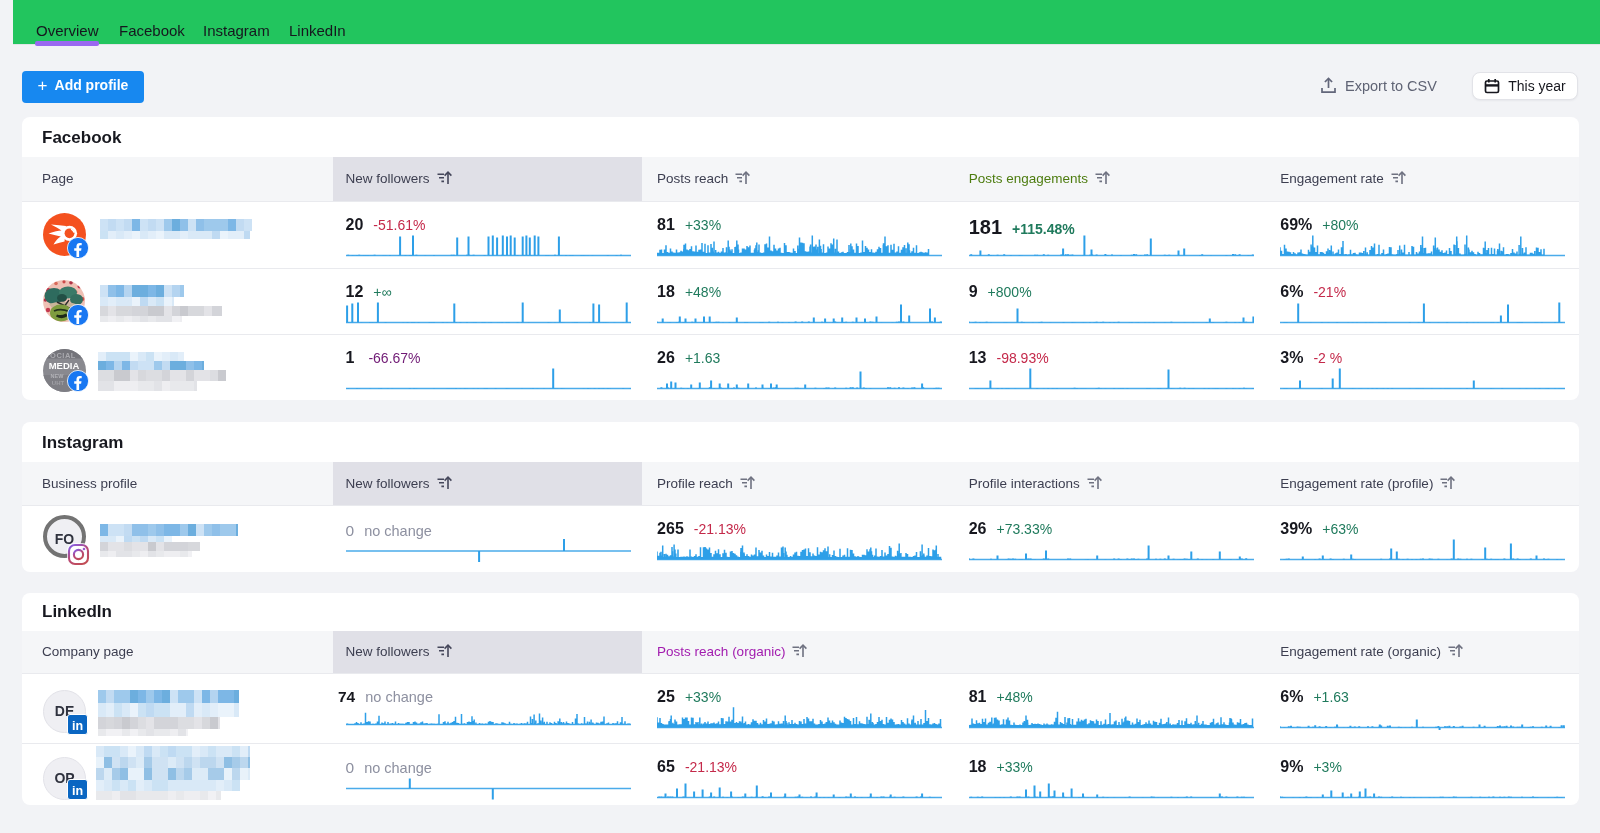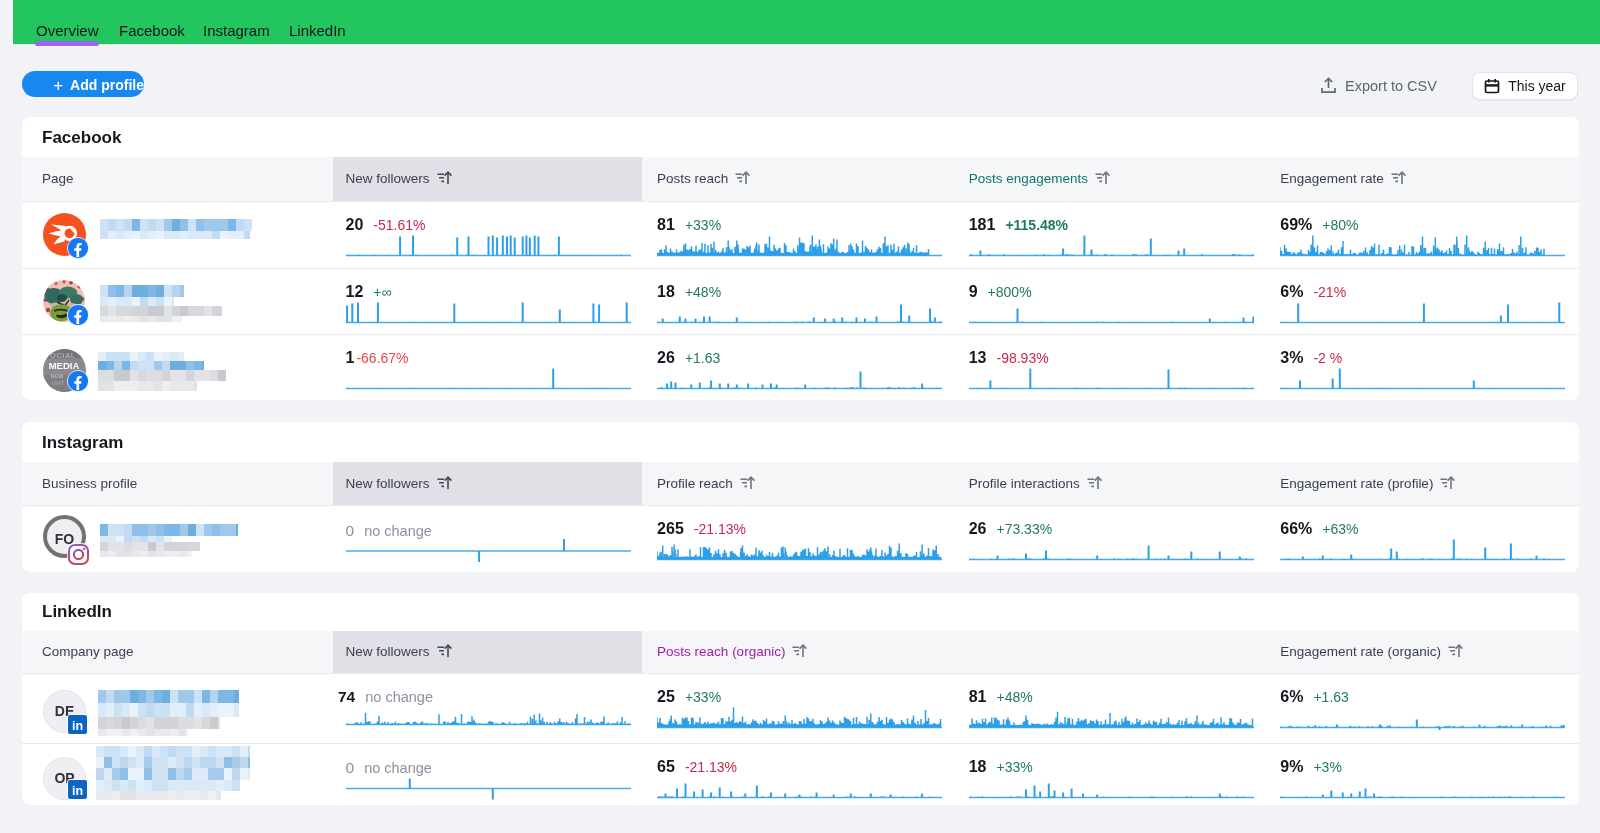--- a/index.html
+++ b/index.html
@@ -4,21 +4,21 @@
 body { font-family:"Liberation Sans", sans-serif; background:#f2f3f6; width:1600px; height:833px; position:relative; overflow:hidden; }
 </style></head>
 <body>
 <div style="position:absolute;left:13px;top:0;width:1600px;height:45px;background:#22c55e;border-bottom:1px solid #e3e4e8">
     <div style="position:absolute;left:23px;top:22px;font-size:15px;color:#16171e">Overview</div>
     <div style="position:absolute;left:106px;top:22px;font-size:15px;color:#16171e">Facebook</div>
     <div style="position:absolute;left:190px;top:22px;font-size:15px;color:#16171e">Instagram</div>
     <div style="position:absolute;left:276px;top:22px;font-size:15px;color:#16171e">LinkedIn</div>
     <div style="position:absolute;left:22px;top:41px;width:64px;height:4.5px;background:#9a68f0;border-radius:2px"></div>
   </div>
-<div style="position:absolute;left:22px;top:71px;width:122px;height:26px;background:#1788f0;border-radius:13px;color:#fff;text-align:right;line-height:29px;font-size:14px;font-weight:bold"><span style="font-weight:400;font-size:17px;vertical-align:-1px;margin-right:7px">+</span>Add profile</div>
+<div style="position:absolute;left:22px;top:71px;width:122px;height:32px;background:#1788f0;border-radius:4px;color:#fff;text-align:center;line-height:29px;font-size:14px;font-weight:bold"><span style="font-weight:400;font-size:17px;vertical-align:-1px;margin-right:7px">+</span>Add profile</div>
 <div style="position:absolute;left:1320px;top:77px;font-size:14.5px;color:#5f6374"><svg width="17" height="17" viewBox="0 0 17 17" style="margin-right:8px;vertical-align:-3px">
       <g stroke="#62667a" stroke-width="1.7" fill="none">
         <path d="M8.5 11 V1.8"></path>
         <path d="M4.9 5 L8.5 1.4 L12.1 5"></path>
         <path d="M2 11 V15.2 H15 V11"></path>
       </g>
     </svg>Export to CSV</div>
 <div style="position:absolute;left:1472px;top:72px;width:106px;height:28px;background:#fff;border:1px solid #e2e3e8;border-radius:8px;box-sizing:border-box;text-align:center;line-height:26px;font-size:14px;color:#16171e;box-shadow:0 1px 2px rgba(20,20,40,0.05)"><svg width="16" height="16" viewBox="0 0 16 16" style="margin-right:8px;vertical-align:-3px">
       <g stroke="#16171e" stroke-width="1.7" fill="none">
         <rect x="1.5" y="3" width="13" height="11.5" rx="1.5"></rect>
@@ -42,21 +42,21 @@
       </svg></div>
     <div style="position:absolute;left:635.1px;top:40px;height:44px;line-height:44px;font-size:13.5px;color:#3c3e50;white-space:nowrap">Posts reach<svg width="15" height="14" viewBox="0 0 15 14" style="margin-left:7px;vertical-align:-2px">
         <g stroke="#6e7180" stroke-width="1.6" fill="none">
           <path d="M0.5 3.2 H7"></path>
           <path d="M2 6.8 H7"></path>
           <path d="M4.4 10.4 H7"></path>
           <path d="M11 13 V1.6"></path>
           <path d="M7.6 4.6 L11 1.2 L14.4 4.6"></path>
         </g>
       </svg></div>
-    <div style="position:absolute;left:946.7px;top:40px;height:44px;line-height:44px;font-size:13.5px;color:#0f766e;white-space:nowrap">Posts engagements<svg width="15" height="14" viewBox="0 0 15 14" style="margin-left:7px;vertical-align:-2px">
+    <div style="position:absolute;left:946.7px;top:40px;height:44px;line-height:44px;font-size:13.5px;color:#4d7c0f;white-space:nowrap">Posts engagements<svg width="15" height="14" viewBox="0 0 15 14" style="margin-left:7px;vertical-align:-2px">
         <g stroke="#6e7180" stroke-width="1.6" fill="none">
           <path d="M0.5 3.2 H7"></path>
           <path d="M2 6.8 H7"></path>
           <path d="M4.4 10.4 H7"></path>
           <path d="M11 13 V1.6"></path>
           <path d="M7.6 4.6 L11 1.2 L14.4 4.6"></path>
         </g>
       </svg></div>
     <div style="position:absolute;left:1258.3px;top:40px;height:44px;line-height:44px;font-size:13.5px;color:#3c3e50;white-space:nowrap">Engagement rate<svg width="15" height="14" viewBox="0 0 15 14" style="margin-left:7px;vertical-align:-2px">
         <g stroke="#6e7180" stroke-width="1.6" fill="none">
@@ -124,21 +124,21 @@
     <div style="position:absolute;left:323.5px;top:99px;white-space:nowrap"><span style="font-weight:bold;font-size:16px;color:#17181f">20</span><span style="margin-left:10px;color:#c4294a;font-size:14px;">-51.61%</span></div>
     <div style="position:absolute;left:323.5px;top:117px;width:285px;height:24px"><svg width="285" height="24" viewBox="0 0 285 24">
         <path d="M0 21.5 H285" stroke="#4aabea" stroke-width="1.4" fill="none"></path>
         <path d="M2.2 21.5V20.7M6.6 21.5V21.0M8.8 21.5V21.3M11.0 21.5V20.9M13.2 21.5V20.7M15.4 21.5V21.3M17.6 21.5V20.9M19.8 21.5V21.1M22.0 21.5V21.0M24.2 21.5V21.3M26.4 21.5V21.3M28.6 21.5V20.8M37.4 21.5V21.2M39.6 21.5V21.2M44.0 21.5V21.1M48.4 21.5V21.5M52.8 21.5V21.0M55.0 21.5V21.5M57.2 21.5V21.4M59.4 21.5V21.0M63.8 21.5V21.0M66.0 21.5V21.1M70.4 21.5V20.8M77.0 21.5V21.4M79.2 21.5V21.2M88.0 21.5V20.9M96.8 21.5V21.4M105.6 21.5V20.8M107.8 21.5V20.7M112.2 21.5V21.4M118.8 21.5V21.5M121.0 21.5V20.8M123.2 21.5V20.8M125.4 21.5V21.3M127.6 21.5V20.7M132.0 21.5V21.4M138.6 21.5V21.0M143.0 21.5V21.0M147.4 21.5V21.3M156.2 21.5V20.8M158.4 21.5V21.0M162.8 21.5V21.5M165.0 21.5V21.4M167.2 21.5V21.4M169.4 21.5V21.2M171.6 21.5V21.0M178.2 21.5V21.0M182.6 21.5V21.1M184.8 21.5V21.0M189.2 21.5V21.2M191.4 21.5V21.3M193.6 21.5V21.5M200.2 21.5V21.0M202.4 21.5V20.9M209.0 21.5V20.7M213.4 21.5V21.2M215.6 21.5V21.3M220.0 21.5V20.9M224.4 21.5V20.9M226.6 21.5V21.0M235.4 21.5V20.9M237.6 21.5V20.9M239.8 21.5V21.3M242.0 21.5V21.3M246.4 21.5V21.3M248.6 21.5V21.4M259.6 21.5V21.5M261.8 21.5V21.1M270.6 21.5V21.0M275.0 21.5V20.8M281.6 21.5V21.4M283.8 21.5V21.5M54.1 21.5V2.5M67.0 21.5V1.5M111.2 21.5V3.5M122.5 21.5V2.5M142.5 21.5V2.5M146.8 21.5V1.5M151.1 21.5V3.5M156.8 21.5V1.5M161.0 21.5V2.5M164.7 21.5V1.5M168.7 21.5V3.5M176.7 21.5V2.5M180.4 21.5V1.5M183.8 21.5V3.5M188.7 21.5V1.5M192.4 21.5V2.5M212.9 21.5V2.5" stroke="#2d9fe8" stroke-width="2" fill="none"></path>
       </svg></div>
     <div style="position:absolute;left:635.1px;top:99px;white-space:nowrap"><span style="font-weight:bold;font-size:16px;color:#17181f">81</span><span style="margin-left:10px;color:#1f7a5c;font-size:14px;">+33%</span></div>
     <div style="position:absolute;left:635.1px;top:117px;width:285px;height:24px"><svg width="285" height="24" viewBox="0 0 285 24">
         <path d="M0 21.5 H285" stroke="#4aabea" stroke-width="1.4" fill="none"></path>
         <path d="M0.0 21.5V18.8M1.5 21.5V18.8M3.0 21.5V15.8M4.5 21.5V15.6M6.0 21.5V18.9M7.5 21.5V15.6M9.0 21.5V11.3M10.5 21.5V17.9M12.0 21.5V18.8M13.5 21.5V14.6M15.0 21.5V17.4M16.5 21.5V18.6M18.0 21.5V18.8M19.5 21.5V15.5M21.0 21.5V18.5M22.5 21.5V18.2M24.0 21.5V16.8M25.5 21.5V17.5M27.0 21.5V10.7M28.5 21.5V18.7M30.0 21.5V15.5M31.5 21.5V16.3M33.0 21.5V14.9M34.5 21.5V12.3M36.0 21.5V17.2M37.5 21.5V17.4M39.0 21.5V11.5M40.5 21.5V17.8M42.0 21.5V15.8M43.5 21.5V15.6M45.0 21.5V9.1M46.5 21.5V17.8M48.0 21.5V9.8M49.5 21.5V18.9M51.0 21.5V11.2M52.5 21.5V18.5M54.0 21.5V9.9M55.5 21.5V17.4M57.0 21.5V18.6M58.5 21.5V18.8M60.0 21.5V18.6M61.5 21.5V17.8M63.0 21.5V18.8M64.5 21.5V17.6M66.0 21.5V14.0M67.5 21.5V18.6M69.0 21.5V18.3M70.5 21.5V18.7M72.0 21.5V12.7M73.5 21.5V17.3M75.0 21.5V15.3M76.5 21.5V18.9M78.0 21.5V13.0M79.5 21.5V12.1M81.0 21.5V10.4M82.5 21.5V18.9M84.0 21.5V18.6M85.5 21.5V14.5M87.0 21.5V14.4M88.5 21.5V15.4M90.0 21.5V12.1M91.5 21.5V13.2M93.0 21.5V11.5M94.5 21.5V18.7M96.0 21.5V18.8M97.5 21.5V15.8M99.0 21.5V11.3M100.5 21.5V18.1M102.0 21.5V10.5M103.5 21.5V18.5M105.0 21.5V18.9M106.5 21.5V18.4M108.0 21.5V10.3M109.5 21.5V9.6M111.0 21.5V13.6M112.5 21.5V2.5M114.0 21.5V16.4M115.5 21.5V17.2M117.0 21.5V10.8M118.5 21.5V14.5M120.0 21.5V16.4M121.5 21.5V14.6M123.0 21.5V13.7M124.5 21.5V18.7M126.0 21.5V18.9M127.5 21.5V9.0M129.0 21.5V11.2M130.5 21.5V18.1M132.0 21.5V18.0M133.5 21.5V18.6M135.0 21.5V18.7M136.5 21.5V14.6M138.0 21.5V17.0M139.5 21.5V18.9M141.0 21.5V14.7M142.5 21.5V18.9M144.0 21.5V8.6M145.5 21.5V8.8M147.0 21.5V9.2M148.5 21.5V17.2M150.0 21.5V17.8M151.5 21.5V17.4M153.0 21.5V12.6M154.5 21.5V18.6M156.0 21.5V12.7M157.5 21.5V12.5M159.0 21.5V10.5M160.5 21.5V15.4M162.0 21.5V18.9M163.5 21.5V11.7M165.0 21.5V18.5M166.5 21.5V10.2M168.0 21.5V18.9M169.5 21.5V18.6M171.0 21.5V12.4M172.5 21.5V14.6M174.0 21.5V9.2M175.5 21.5V10.4M177.0 21.5V18.5M178.5 21.5V18.8M180.0 21.5V5.4M181.5 21.5V17.5M183.0 21.5V18.9M184.5 21.5V18.2M186.0 21.5V17.7M187.5 21.5V18.9M189.0 21.5V18.9M190.5 21.5V18.0M192.0 21.5V11.0M193.5 21.5V18.3M195.0 21.5V12.3M196.5 21.5V15.4M198.0 21.5V18.7M199.5 21.5V9.6M201.0 21.5V11.9M202.5 21.5V18.9M204.0 21.5V18.4M205.5 21.5V6.4M207.0 21.5V17.9M208.5 21.5V12.0M210.0 21.5V13.8M211.5 21.5V15.6M213.0 21.5V18.0M214.5 21.5V15.2M216.0 21.5V18.6M217.5 21.5V18.8M219.0 21.5V17.8M220.5 21.5V15.3M222.0 21.5V12.7M223.5 21.5V13.9M225.0 21.5V18.8M226.5 21.5V9.2M228.0 21.5V18.2M229.5 21.5V12.3M231.0 21.5V11.3M232.5 21.5V18.7M234.0 21.5V10.8M235.5 21.5V15.8M237.0 21.5V9.8M238.5 21.5V18.6M240.0 21.5V17.6M241.5 21.5V12.2M243.0 21.5V18.8M244.5 21.5V15.8M246.0 21.5V13.2M247.5 21.5V11.0M249.0 21.5V18.8M250.5 21.5V18.8M252.0 21.5V10.2M253.5 21.5V18.7M255.0 21.5V17.3M256.5 21.5V13.7M258.0 21.5V18.8M259.5 21.5V11.3M261.0 21.5V18.9M262.5 21.5V18.2M264.0 21.5V17.8M265.5 21.5V18.2M267.0 21.5V18.7M268.5 21.5V18.2M270.0 21.5V18.6M271.5 21.5V15.1M28.5 21.5V9.5M26.8 21.5V14.9M30.2 21.5V16.7M57.0 21.5V7.5M55.3 21.5V13.8M58.7 21.5V15.9M79.8 21.5V6.5M78.1 21.5V13.2M81.5 21.5V15.5M99.8 21.5V8.5M98.0 21.5V14.3M101.5 21.5V16.3M142.5 21.5V3.5M140.8 21.5V11.6M144.2 21.5V14.3M155.3 21.5V1.5M153.6 21.5V10.5M157.0 21.5V13.5M162.4 21.5V5.5M160.8 21.5V12.7M164.1 21.5V15.1M176.7 21.5V4.5M175.0 21.5V12.1M178.4 21.5V14.7M193.8 21.5V9.5M192.1 21.5V14.9M195.5 21.5V16.7M228.0 21.5V2.5M226.3 21.5V11.0M229.7 21.5V13.9M250.8 21.5V8.5M249.1 21.5V14.3M252.5 21.5V16.3M71.2 21.5V6.5M69.5 21.5V13.2M73.0 21.5V15.5" stroke="#2d9fe8" stroke-width="1.5" fill="none"></path>
       </svg></div>
-    <div style="position:absolute;left:946.7px;top:99px;white-space:nowrap"><span style="font-weight:bold;font-size:16px;color:#17181f">181</span><span style="margin-left:10px;color:#1f7a5c;font-size:14px;font-weight:bold;">+115.48%</span></div>
+    <div style="position:absolute;left:946.7px;top:99px;white-space:nowrap"><span style="font-weight:bold;font-size:20px;color:#17181f">181</span><span style="margin-left:10px;color:#1f7a5c;font-size:14px;font-weight:bold;">+115.48%</span></div>
     <div style="position:absolute;left:946.7px;top:117px;width:285px;height:24px"><svg width="285" height="24" viewBox="0 0 285 24">
         <path d="M0 21.5 H285" stroke="#4aabea" stroke-width="1.4" fill="none"></path>
         <path d="M2.2 21.5V20.3M6.6 21.5V21.4M11.0 21.5V20.9M17.6 21.5V21.4M19.8 21.5V20.2M22.0 21.5V21.1M24.2 21.5V21.3M28.6 21.5V20.8M35.2 21.5V20.2M41.8 21.5V20.9M50.6 21.5V21.1M52.8 21.5V21.2M66.0 21.5V20.7M68.2 21.5V20.8M70.4 21.5V21.3M74.8 21.5V20.2M79.2 21.5V20.7M92.4 21.5V20.6M96.8 21.5V20.2M99.0 21.5V20.3M101.2 21.5V20.8M103.4 21.5V20.5M114.4 21.5V20.9M121.0 21.5V20.7M123.2 21.5V20.6M127.6 21.5V20.4M136.4 21.5V20.0M138.6 21.5V20.9M143.0 21.5V20.5M151.8 21.5V21.0M156.2 21.5V21.5M162.8 21.5V20.8M165.0 21.5V20.1M167.2 21.5V20.3M171.6 21.5V21.1M176.0 21.5V20.5M178.2 21.5V20.2M180.4 21.5V21.3M195.8 21.5V20.7M198.0 21.5V21.0M200.2 21.5V20.8M206.8 21.5V21.5M215.6 21.5V21.4M231.0 21.5V21.1M233.2 21.5V20.3M242.0 21.5V21.2M257.4 21.5V21.0M264.0 21.5V20.0M266.2 21.5V20.3M268.4 21.5V21.1M270.6 21.5V20.2M279.4 21.5V20.9M281.6 21.5V21.2M283.8 21.5V20.5M11.4 21.5V16.5M94.1 21.5V14.5M115.4 21.5V1.5M122.5 21.5V15.5M181.8 21.5V4.5M209.5 21.5V16.5M215.2 21.5V14.5" stroke="#2d9fe8" stroke-width="2" fill="none"></path>
       </svg></div>
     <div style="position:absolute;left:1258.3px;top:99px;white-space:nowrap"><span style="font-weight:bold;font-size:16px;color:#17181f">69%</span><span style="margin-left:10px;color:#1f7a5c;font-size:14px;">+80%</span></div>
     <div style="position:absolute;left:1258.3px;top:117px;width:285px;height:24px"><svg width="285" height="24" viewBox="0 0 285 24">
         <path d="M0 21.5 H285" stroke="#4aabea" stroke-width="1.4" fill="none"></path>
         <path d="M0.0 21.5V13.2M1.5 21.5V16.7M3.0 21.5V19.9M4.5 21.5V10.7M6.0 21.5V14.4M7.5 21.5V17.6M9.0 21.5V17.7M10.5 21.5V18.3M12.0 21.5V20.0M13.5 21.5V17.9M15.0 21.5V19.2M16.5 21.5V20.2M18.0 21.5V18.4M19.5 21.5V18.2M21.0 21.5V15.4M22.5 21.5V19.5M24.0 21.5V19.9M25.5 21.5V20.3M27.0 21.5V20.5M28.5 21.5V15.7M30.0 21.5V17.8M31.5 21.5V12.6M33.0 21.5V12.5M34.5 21.5V20.4M36.0 21.5V17.9M37.5 21.5V11.5M39.0 21.5V20.2M40.5 21.5V17.9M42.0 21.5V17.9M43.5 21.5V18.7M45.0 21.5V20.0M46.5 21.5V17.2M48.0 21.5V14.4M49.5 21.5V18.8M51.0 21.5V16.7M52.5 21.5V20.5M54.0 21.5V20.3M55.5 21.5V19.3M57.0 21.5V18.4M58.5 21.5V15.6M60.0 21.5V20.0M61.5 21.5V13.3M63.0 21.5V7.0M64.5 21.5V20.3M66.0 21.5V19.9M67.5 21.5V20.5M69.0 21.5V20.3M70.5 21.5V15.8M72.0 21.5V20.3M73.5 21.5V18.9M75.0 21.5V18.8M76.5 21.5V20.3M78.0 21.5V20.5M79.5 21.5V18.5M81.0 21.5V18.6M82.5 21.5V19.0M84.0 21.5V20.3M85.5 21.5V16.2M87.0 21.5V20.1M88.5 21.5V20.4M90.0 21.5V16.1M91.5 21.5V11.9M93.0 21.5V13.4M94.5 21.5V9.5M96.0 21.5V20.4M97.5 21.5V20.0M99.0 21.5V10.8M100.5 21.5V20.5M102.0 21.5V19.1M103.5 21.5V15.6M105.0 21.5V20.5M106.5 21.5V20.0M108.0 21.5V19.4M109.5 21.5V13.0M111.0 21.5V13.2M112.5 21.5V20.3M114.0 21.5V20.4M115.5 21.5V20.4M117.0 21.5V20.0M118.5 21.5V20.3M120.0 21.5V20.2M121.5 21.5V15.4M123.0 21.5V18.4M124.5 21.5V10.7M126.0 21.5V20.4M127.5 21.5V20.5M129.0 21.5V18.1M130.5 21.5V20.5M132.0 21.5V11.9M133.5 21.5V12.7M135.0 21.5V20.5M136.5 21.5V18.1M138.0 21.5V19.5M139.5 21.5V17.6M141.0 21.5V13.4M142.5 21.5V12.9M144.0 21.5V18.9M145.5 21.5V13.8M147.0 21.5V19.4M148.5 21.5V19.2M150.0 21.5V19.3M151.5 21.5V17.6M153.0 21.5V20.5M154.5 21.5V14.3M156.0 21.5V16.0M157.5 21.5V13.4M159.0 21.5V15.5M160.5 21.5V17.7M162.0 21.5V16.2M163.5 21.5V18.9M165.0 21.5V18.4M166.5 21.5V16.4M168.0 21.5V20.1M169.5 21.5V13.9M171.0 21.5V17.1M172.5 21.5V20.4M174.0 21.5V10.5M175.5 21.5V19.8M177.0 21.5V7.2M178.5 21.5V19.3M180.0 21.5V19.6M181.5 21.5V20.5M183.0 21.5V20.4M184.5 21.5V20.3M186.0 21.5V19.8M187.5 21.5V20.4M189.0 21.5V15.4M190.5 21.5V18.3M192.0 21.5V16.8M193.5 21.5V18.2M195.0 21.5V20.0M196.5 21.5V20.4M198.0 21.5V17.8M199.5 21.5V19.0M201.0 21.5V20.3M202.5 21.5V20.2M204.0 21.5V14.2M205.5 21.5V19.2M207.0 21.5V16.6M208.5 21.5V14.1M210.0 21.5V20.3M211.5 21.5V13.8M213.0 21.5V20.1M214.5 21.5V14.6M216.0 21.5V20.4M217.5 21.5V16.8M219.0 21.5V16.5M220.5 21.5V19.7M222.0 21.5V17.2M223.5 21.5V13.3M225.0 21.5V20.5M226.5 21.5V20.0M228.0 21.5V20.0M229.5 21.5V20.4M231.0 21.5V19.0M232.5 21.5V15.1M234.0 21.5V18.6M235.5 21.5V19.6M237.0 21.5V17.6M238.5 21.5V20.5M240.0 21.5V20.0M241.5 21.5V20.5M243.0 21.5V19.5M244.5 21.5V18.5M246.0 21.5V13.3M247.5 21.5V20.4M249.0 21.5V20.5M250.5 21.5V18.7M252.0 21.5V18.7M253.5 21.5V19.8M255.0 21.5V20.4M256.5 21.5V17.2M258.0 21.5V13.7M259.5 21.5V18.0M261.0 21.5V15.2M262.5 21.5V20.5M264.0 21.5V14.8M32.8 21.5V1.5M31.1 21.5V10.5M34.5 21.5V13.5M51.3 21.5V11.5M49.6 21.5V16.0M53.0 21.5V17.5M85.5 21.5V13.5M83.8 21.5V17.1M87.2 21.5V18.3M119.7 21.5V11.5M118.0 21.5V16.0M121.4 21.5V17.5M142.5 21.5V2.5M140.8 21.5V11.0M144.2 21.5V13.9M155.3 21.5V3.5M153.6 21.5V11.6M157.0 21.5V14.3M176.7 21.5V2.5M175.0 21.5V11.0M178.4 21.5V13.9M186.7 21.5V1.5M185.0 21.5V10.5M188.4 21.5V13.5M240.8 21.5V2.5M239.1 21.5V11.0M242.5 21.5V13.9M205.2 21.5V7.5M203.5 21.5V13.8M206.9 21.5V15.9M219.5 21.5V9.5M217.8 21.5V14.9M221.2 21.5V16.7M256.5 21.5V13.5M254.8 21.5V17.1M258.2 21.5V18.3" stroke="#2d9fe8" stroke-width="1.5" fill="none"></path>
       </svg></div>
     <div style="position:absolute;left:21px;top:162.7px"><svg width="42" height="42" viewBox="0 0 42 42">
@@ -314,21 +314,21 @@
       <rect x="32" y="29" width="8" height="10" fill="#eeeef1"></rect>
       <rect x="40" y="29" width="8" height="10" fill="#e8e9ec"></rect>
       <rect x="48" y="29" width="8" height="10" fill="#e8e9ec"></rect>
       <rect x="56" y="29" width="8" height="10" fill="#e2e3e7"></rect>
       <rect x="64" y="29" width="8" height="10" fill="#eeeef1"></rect>
       <rect x="72" y="29" width="8" height="10" fill="#e8e9ec"></rect>
       <rect x="80" y="29" width="8" height="10" fill="#e8e9ec"></rect>
       <rect x="88" y="29" width="8" height="10" fill="#e8e9ec"></rect>
       <rect x="96" y="29" width="3" height="10" fill="#e2e3e7"></rect>
     </svg>
-    <div style="position:absolute;left:323.5px;top:232.3px;white-space:nowrap"><span style="font-weight:bold;font-size:16px;color:#17181f">1</span><span style="margin-left:2px;color:#ef4444;font-size:14px;">-66.67%</span></div>
+    <div style="position:absolute;left:323.5px;top:232.3px;white-space:nowrap"><span style="font-weight:bold;font-size:16px;color:#17181f">1</span><span style="margin-left:14px;color:#701a75;font-size:14px;">-66.67%</span></div>
     <div style="position:absolute;left:323.5px;top:250.3px;width:285px;height:24px"><svg width="285" height="24" viewBox="0 0 285 24">
         <path d="M0 21.5 H285" stroke="#4aabea" stroke-width="1.4" fill="none"></path>
         <path d="M0.0 21.5V21.2M2.2 21.5V21.0M11.0 21.5V21.1M13.2 21.5V21.2M24.2 21.5V21.3M30.8 21.5V21.4M33.0 21.5V21.3M35.2 21.5V21.0M41.8 21.5V21.3M44.0 21.5V21.4M46.2 21.5V21.3M52.8 21.5V21.4M57.2 21.5V21.4M63.8 21.5V21.1M68.2 21.5V21.1M70.4 21.5V21.3M79.2 21.5V21.4M81.4 21.5V21.4M88.0 21.5V21.2M101.2 21.5V21.2M103.4 21.5V21.3M105.6 21.5V21.3M107.8 21.5V21.3M110.0 21.5V21.0M114.4 21.5V21.3M118.8 21.5V21.1M121.0 21.5V21.2M127.6 21.5V21.3M129.8 21.5V21.4M132.0 21.5V21.2M134.2 21.5V21.4M138.6 21.5V21.0M140.8 21.5V21.1M149.6 21.5V21.1M158.4 21.5V21.5M160.6 21.5V21.1M162.8 21.5V21.2M176.0 21.5V21.2M182.6 21.5V21.4M184.8 21.5V21.3M187.0 21.5V21.1M191.4 21.5V21.3M193.6 21.5V21.4M198.0 21.5V21.2M204.6 21.5V21.3M206.8 21.5V21.4M209.0 21.5V21.2M211.2 21.5V21.3M215.6 21.5V21.1M217.8 21.5V21.3M222.2 21.5V21.4M224.4 21.5V21.4M237.6 21.5V21.2M242.0 21.5V21.0M244.2 21.5V21.3M248.6 21.5V21.0M253.0 21.5V21.0M255.2 21.5V21.2M257.4 21.5V21.0M259.6 21.5V21.4M261.8 21.5V21.1M264.0 21.5V21.2M272.8 21.5V21.5M277.2 21.5V21.1M283.8 21.5V21.3M207.2 21.5V1.5" stroke="#2d9fe8" stroke-width="2" fill="none"></path>
       </svg></div>
     <div style="position:absolute;left:635.1px;top:232.3px;white-space:nowrap"><span style="font-weight:bold;font-size:16px;color:#17181f">26</span><span style="margin-left:10px;color:#1f7a5c;font-size:14px;">+1.63</span></div>
     <div style="position:absolute;left:635.1px;top:250.3px;width:285px;height:24px"><svg width="285" height="24" viewBox="0 0 285 24">
         <path d="M0 21.5 H285" stroke="#4aabea" stroke-width="1.4" fill="none"></path>
         <path d="M4.4 21.5V20.3M11.0 21.5V20.4M17.6 21.5V20.9M24.2 21.5V20.7M26.4 21.5V21.1M30.8 21.5V21.0M37.4 21.5V21.4M41.8 21.5V21.1M52.8 21.5V20.2M57.2 21.5V20.9M63.8 21.5V20.4M66.0 21.5V21.1M68.2 21.5V21.2M74.8 21.5V20.9M77.0 21.5V20.6M81.4 21.5V20.7M99.0 21.5V20.6M105.6 21.5V20.3M112.2 21.5V21.3M114.4 21.5V21.0M116.6 21.5V20.5M118.8 21.5V20.2M121.0 21.5V21.0M134.2 21.5V21.4M138.6 21.5V20.8M140.8 21.5V20.8M143.0 21.5V21.3M158.4 21.5V20.8M167.2 21.5V21.1M169.4 21.5V20.4M171.6 21.5V20.5M176.0 21.5V21.3M178.2 21.5V20.4M189.2 21.5V20.8M193.6 21.5V20.3M195.8 21.5V20.2M198.0 21.5V21.5M200.2 21.5V20.6M204.6 21.5V21.5M206.8 21.5V20.5M209.0 21.5V21.0M211.2 21.5V21.5M213.4 21.5V21.0M231.0 21.5V20.2M233.2 21.5V20.3M235.4 21.5V21.2M237.6 21.5V20.8M239.8 21.5V21.4M242.0 21.5V20.2M246.4 21.5V20.6M248.6 21.5V21.3M250.8 21.5V21.0M255.2 21.5V20.5M257.4 21.5V20.3M266.2 21.5V20.3M277.2 21.5V21.1M279.4 21.5V20.8M281.6 21.5V20.7M283.8 21.5V21.4M10.0 21.5V16.5M14.2 21.5V14.5M18.5 21.5V15.5M34.2 21.5V17.5M42.8 21.5V15.5M54.1 21.5V13.5M62.7 21.5V16.5M71.2 21.5V16.5M79.8 21.5V17.5M91.2 21.5V16.5M105.5 21.5V17.5M114.0 21.5V16.5M119.7 21.5V17.5M148.2 21.5V17.5M203.5 21.5V4.5M265.1 21.5V16.5" stroke="#2d9fe8" stroke-width="2" fill="none"></path>
       </svg></div>
     <div style="position:absolute;left:946.7px;top:232.3px;white-space:nowrap"><span style="font-weight:bold;font-size:16px;color:#17181f">13</span><span style="margin-left:10px;color:#c4294a;font-size:14px;">-98.93%</span></div>
@@ -460,21 +460,21 @@
     <div style="position:absolute;left:635.1px;top:98px;white-space:nowrap"><span style="font-weight:bold;font-size:16px;color:#17181f">265</span><span style="margin-left:10px;color:#c4294a;font-size:14px;">-21.13%</span></div>
     <div style="position:absolute;left:635.1px;top:116px;width:285px;height:24px"><svg width="285" height="24" viewBox="0 0 285 24">
         <path d="M0 21.5 H285" stroke="#4aabea" stroke-width="1.4" fill="none"></path>
         <path d="M0.0 21.5V13.5M1.5 21.5V17.7M3.0 21.5V14.8M4.5 21.5V17.5M6.0 21.5V18.9M7.5 21.5V18.7M9.0 21.5V15.7M10.5 21.5V16.7M12.0 21.5V18.2M13.5 21.5V17.2M15.0 21.5V8.9M16.5 21.5V18.5M18.0 21.5V11.6M19.5 21.5V18.9M21.0 21.5V11.5M22.5 21.5V18.9M24.0 21.5V18.7M25.5 21.5V18.8M27.0 21.5V18.6M28.5 21.5V18.7M30.0 21.5V18.3M31.5 21.5V18.7M33.0 21.5V11.5M34.5 21.5V18.6M36.0 21.5V18.9M37.5 21.5V17.9M39.0 21.5V16.2M40.5 21.5V18.8M42.0 21.5V18.1M43.5 21.5V9.2M45.0 21.5V18.9M46.5 21.5V9.2M48.0 21.5V9.0M49.5 21.5V10.4M51.0 21.5V11.6M52.5 21.5V9.5M54.0 21.5V15.1M55.5 21.5V18.8M57.0 21.5V16.3M58.5 21.5V12.8M60.0 21.5V15.2M61.5 21.5V11.2M63.0 21.5V16.3M64.5 21.5V18.9M66.0 21.5V15.2M67.5 21.5V11.8M69.0 21.5V14.8M70.5 21.5V18.7M72.0 21.5V18.9M73.5 21.5V13.6M75.0 21.5V13.1M76.5 21.5V15.0M78.0 21.5V15.8M79.5 21.5V17.3M81.0 21.5V18.6M82.5 21.5V18.9M84.0 21.5V9.9M85.5 21.5V16.9M87.0 21.5V14.6M88.5 21.5V17.9M90.0 21.5V16.3M91.5 21.5V17.9M93.0 21.5V18.7M94.5 21.5V16.6M96.0 21.5V17.4M97.5 21.5V16.4M99.0 21.5V9.4M100.5 21.5V18.3M102.0 21.5V12.0M103.5 21.5V14.5M105.0 21.5V12.7M106.5 21.5V17.6M108.0 21.5V18.9M109.5 21.5V16.4M111.0 21.5V18.1M112.5 21.5V13.9M114.0 21.5V18.6M115.5 21.5V14.7M117.0 21.5V18.7M118.5 21.5V18.7M120.0 21.5V17.4M121.5 21.5V14.6M123.0 21.5V18.4M124.5 21.5V9.4M126.0 21.5V8.5M127.5 21.5V18.9M129.0 21.5V13.4M130.5 21.5V18.8M132.0 21.5V18.9M133.5 21.5V18.0M135.0 21.5V18.8M136.5 21.5V16.4M138.0 21.5V14.6M139.5 21.5V13.7M141.0 21.5V17.7M142.5 21.5V18.1M144.0 21.5V13.8M145.5 21.5V11.9M147.0 21.5V11.6M148.5 21.5V10.5M150.0 21.5V18.1M151.5 21.5V10.2M153.0 21.5V14.2M154.5 21.5V18.2M156.0 21.5V15.6M157.5 21.5V17.4M159.0 21.5V17.9M160.5 21.5V9.3M162.0 21.5V16.5M163.5 21.5V13.7M165.0 21.5V14.2M166.5 21.5V12.2M168.0 21.5V10.2M169.5 21.5V13.3M171.0 21.5V16.0M172.5 21.5V18.9M174.0 21.5V18.9M175.5 21.5V17.0M177.0 21.5V12.6M178.5 21.5V17.9M180.0 21.5V18.7M181.5 21.5V18.9M183.0 21.5V10.8M184.5 21.5V18.9M186.0 21.5V17.5M187.5 21.5V16.8M189.0 21.5V18.7M190.5 21.5V10.3M192.0 21.5V18.8M193.5 21.5V11.7M195.0 21.5V12.1M196.5 21.5V15.6M198.0 21.5V18.3M199.5 21.5V18.8M201.0 21.5V18.0M202.5 21.5V18.7M204.0 21.5V18.9M205.5 21.5V16.8M207.0 21.5V16.7M208.5 21.5V17.2M210.0 21.5V11.3M211.5 21.5V13.4M213.0 21.5V11.2M214.5 21.5V13.2M216.0 21.5V18.9M217.5 21.5V17.6M219.0 21.5V10.6M220.5 21.5V18.6M222.0 21.5V18.8M223.5 21.5V18.1M225.0 21.5V12.1M226.5 21.5V18.5M228.0 21.5V14.4M229.5 21.5V17.6M231.0 21.5V16.0M232.5 21.5V7.9M234.0 21.5V9.8M235.5 21.5V18.6M237.0 21.5V18.8M238.5 21.5V17.7M240.0 21.5V18.2M241.5 21.5V15.4M243.0 21.5V16.0M244.5 21.5V18.8M246.0 21.5V18.8M247.5 21.5V18.8M249.0 21.5V15.1M250.5 21.5V15.9M252.0 21.5V18.7M253.5 21.5V18.8M255.0 21.5V18.9M256.5 21.5V17.9M258.0 21.5V17.5M259.5 21.5V13.9M261.0 21.5V18.9M262.5 21.5V18.9M264.0 21.5V17.8M265.5 21.5V17.2M267.0 21.5V17.2M268.5 21.5V18.8M270.0 21.5V17.6M271.5 21.5V10.0M273.0 21.5V18.0M274.5 21.5V18.2M276.0 21.5V11.6M277.5 21.5V12.2M279.0 21.5V11.6M280.5 21.5V18.9M282.0 21.5V18.7M283.5 21.5V18.8M5.7 21.5V7.5M4.0 21.5V13.8M7.4 21.5V15.9M17.1 21.5V6.5M15.4 21.5V13.2M18.8 21.5V15.5M48.5 21.5V9.5M46.8 21.5V14.9M50.2 21.5V16.7M85.5 21.5V7.5M83.8 21.5V13.8M87.2 21.5V15.9M128.2 21.5V9.5M126.5 21.5V14.9M129.9 21.5V16.7M171.0 21.5V8.5M169.3 21.5V14.3M172.7 21.5V16.3M213.8 21.5V9.5M212.1 21.5V14.9M215.4 21.5V16.7M242.2 21.5V5.5M240.6 21.5V12.7M243.9 21.5V15.1M265.1 21.5V6.5M263.4 21.5V13.2M266.8 21.5V15.5M279.3 21.5V7.5M277.6 21.5V13.8M281.0 21.5V15.9" stroke="#2d9fe8" stroke-width="1.5" fill="none"></path>
       </svg></div>
     <div style="position:absolute;left:946.7px;top:98px;white-space:nowrap"><span style="font-weight:bold;font-size:16px;color:#17181f">26</span><span style="margin-left:10px;color:#1f7a5c;font-size:14px;">+73.33%</span></div>
     <div style="position:absolute;left:946.7px;top:116px;width:285px;height:24px"><svg width="285" height="24" viewBox="0 0 285 24">
         <path d="M0 21.5 H285" stroke="#4aabea" stroke-width="1.4" fill="none"></path>
         <path d="M0.0 21.5V20.5M4.4 21.5V20.6M17.6 21.5V21.4M22.0 21.5V20.8M26.4 21.5V21.2M28.6 21.5V21.3M33.0 21.5V21.4M37.4 21.5V21.3M39.6 21.5V20.5M41.8 21.5V20.8M44.0 21.5V20.5M46.2 21.5V20.7M50.6 21.5V21.0M52.8 21.5V21.1M57.2 21.5V20.6M59.4 21.5V20.6M61.6 21.5V20.6M63.8 21.5V21.2M66.0 21.5V21.2M72.6 21.5V21.3M74.8 21.5V20.6M79.2 21.5V20.5M99.0 21.5V20.5M101.2 21.5V20.4M103.4 21.5V21.5M107.8 21.5V21.5M116.6 21.5V21.3M118.8 21.5V20.9M125.4 21.5V21.3M136.4 21.5V21.2M145.2 21.5V20.4M149.6 21.5V20.6M151.8 21.5V20.9M154.0 21.5V21.4M158.4 21.5V20.6M160.6 21.5V21.0M162.8 21.5V20.4M165.0 21.5V20.6M167.2 21.5V21.1M169.4 21.5V20.7M178.2 21.5V20.4M180.4 21.5V21.2M187.0 21.5V20.8M189.2 21.5V21.4M191.4 21.5V20.8M195.8 21.5V20.4M204.6 21.5V20.7M209.0 21.5V21.3M211.2 21.5V20.9M213.4 21.5V21.1M215.6 21.5V20.4M217.8 21.5V20.8M220.0 21.5V21.0M228.8 21.5V20.5M233.2 21.5V21.1M237.6 21.5V21.2M244.2 21.5V21.0M250.8 21.5V20.4M253.0 21.5V21.2M255.2 21.5V21.5M259.6 21.5V21.2M261.8 21.5V20.9M268.4 21.5V21.1M272.8 21.5V20.4M275.0 21.5V21.3M277.2 21.5V20.3M279.4 21.5V21.4M28.5 21.5V17.5M57.0 21.5V15.5M77.0 21.5V12.5M128.2 21.5V17.5M179.6 21.5V7.5M199.5 21.5V17.5M222.3 21.5V13.5M250.8 21.5V13.5M270.8 21.5V18.5" stroke="#2d9fe8" stroke-width="2" fill="none"></path>
       </svg></div>
-    <div style="position:absolute;left:1258.3px;top:98px;white-space:nowrap"><span style="font-weight:bold;font-size:16px;color:#17181f">66%</span><span style="margin-left:10px;color:#1f7a5c;font-size:14px;">+63%</span></div>
+    <div style="position:absolute;left:1258.3px;top:98px;white-space:nowrap"><span style="font-weight:bold;font-size:16px;color:#17181f">39%</span><span style="margin-left:10px;color:#1f7a5c;font-size:14px;">+63%</span></div>
     <div style="position:absolute;left:1258.3px;top:116px;width:285px;height:24px"><svg width="285" height="24" viewBox="0 0 285 24">
         <path d="M0 21.5 H285" stroke="#4aabea" stroke-width="1.4" fill="none"></path>
         <path d="M0.0 21.5V21.4M4.4 21.5V21.0M6.6 21.5V20.8M8.8 21.5V20.5M11.0 21.5V21.4M22.0 21.5V21.3M24.2 21.5V21.3M26.4 21.5V21.2M28.6 21.5V21.2M35.2 21.5V21.0M39.6 21.5V20.6M44.0 21.5V21.1M50.6 21.5V20.5M52.8 21.5V21.0M63.8 21.5V20.8M72.6 21.5V20.7M74.8 21.5V21.1M83.6 21.5V21.4M101.2 21.5V20.8M110.0 21.5V20.6M116.6 21.5V21.0M118.8 21.5V20.7M123.2 21.5V21.1M127.6 21.5V20.7M132.0 21.5V21.1M136.4 21.5V21.0M140.8 21.5V20.7M143.0 21.5V20.6M149.6 21.5V20.6M151.8 21.5V20.7M158.4 21.5V20.7M167.2 21.5V21.3M171.6 21.5V20.6M178.2 21.5V20.6M180.4 21.5V20.8M187.0 21.5V20.7M191.4 21.5V20.8M202.4 21.5V21.1M206.8 21.5V20.8M209.0 21.5V21.0M211.2 21.5V20.8M213.4 21.5V21.2M215.6 21.5V21.0M217.8 21.5V21.0M222.2 21.5V21.4M224.4 21.5V20.6M231.0 21.5V20.7M233.2 21.5V20.5M237.6 21.5V20.6M239.8 21.5V21.1M246.4 21.5V21.3M250.8 21.5V20.6M264.0 21.5V20.5M266.2 21.5V20.9M268.4 21.5V20.8M277.2 21.5V21.0M281.6 21.5V21.3M22.8 21.5V18.5M42.8 21.5V17.5M71.2 21.5V16.5M111.2 21.5V10.5M116.8 21.5V13.5M173.8 21.5V1.5M205.2 21.5V9.5M230.9 21.5V5.5M256.5 21.5V17.5" stroke="#2d9fe8" stroke-width="2" fill="none"></path>
       </svg></div>
   </div>
 <div style="position:absolute;left:22px;top:593px;width:1557px;height:212px;background:#fff;border-radius:8px;overflow:hidden">
     <div style="position:absolute;left:20px;top:9px;font-size:17px;font-weight:bold;color:#17181f">LinkedIn</div>
     <div style="position:absolute;left:0;top:38px;width:1557px;height:42px;background:#f5f6f8"></div>
     <div style="position:absolute;left:310.5px;top:38px;width:309.6px;height:42px;background:#e0e0e7"></div>
     <div style="position:absolute;left:20px;top:38px;height:42px;line-height:42px;font-size:13.5px;color:#3c3e50">Company page</div>

